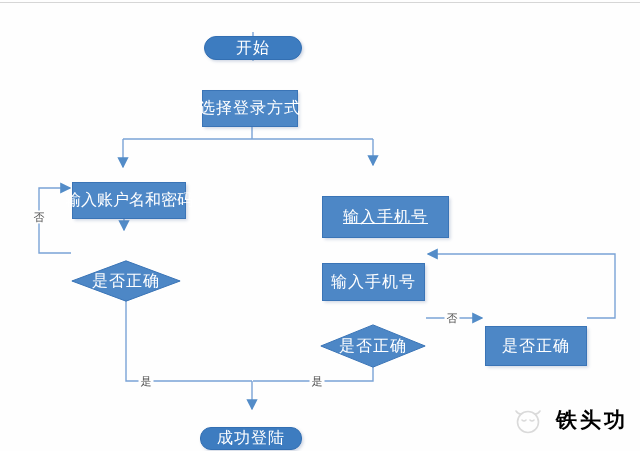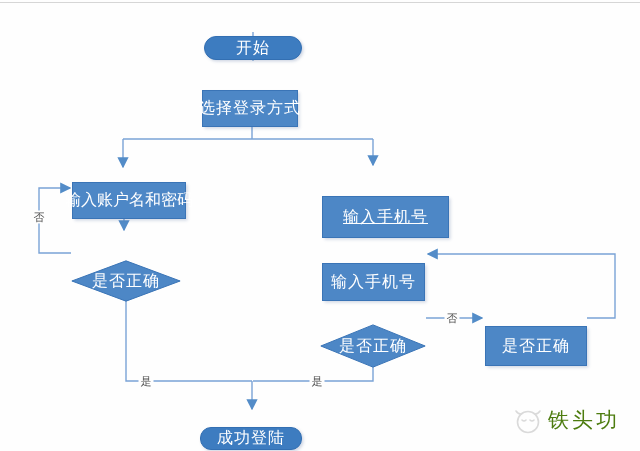--- a/index.html
+++ b/index.html
@@ -43,21 +43,21 @@
     font-size:11px;
     padding:1px 2px;
     line-height:1;
   }
   .watermark{
     position:absolute;left:511px;top:405px;
     display:flex;align-items:center;
     color:#d4d4d4;
   }
   .watermark .wm-text{
-    font-size:21px;letter-spacing:3px;margin-left:3px;color:#4d7c0f;
+    font-size:21px;letter-spacing:3px;margin-left:11px;color:#000000;font-weight:bold;
   }
 </style>
 </head>
 <body>
 
 <div class="canvas">
   <div class="top-edge"></div>
 
   <svg class="edge-layer" width="640" height="451" viewBox="0 0 640 451">
     <defs>

